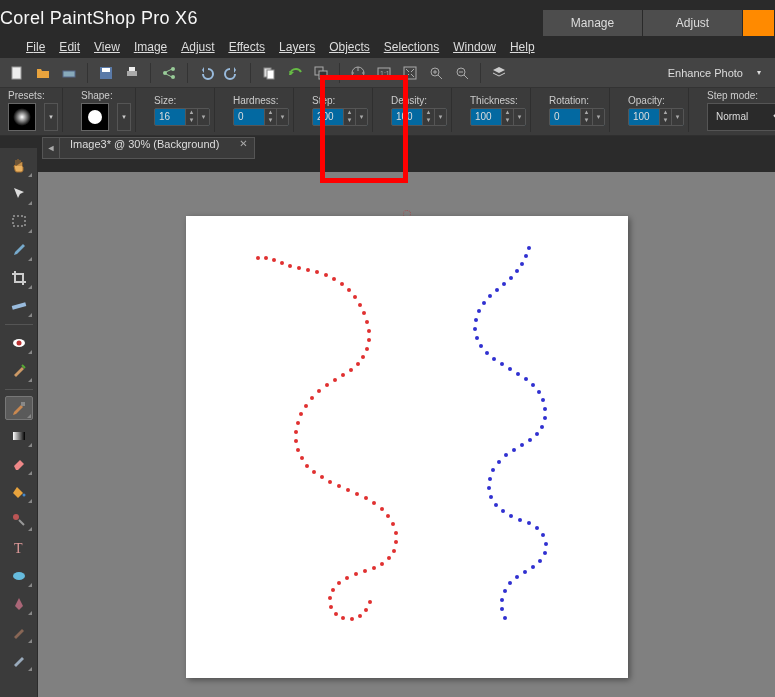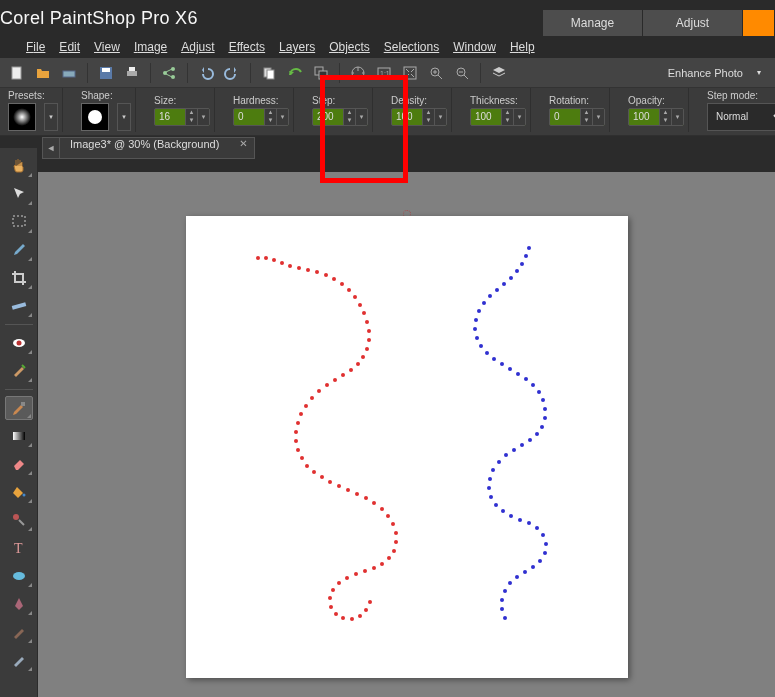--- a/index.html
+++ b/index.html
@@ -95,21 +95,21 @@
   .opt-group {
     display: flex; flex-direction: column; align-items: flex-start; gap:2px;
     padding: 0 4px;
     border-right: 1px solid #2f2f2f;
     height: 44px;
     justify-content: center;
   }
   .opt-group:last-child{border-right:none;}
   .spinner {
     display:flex; align-items:center;
-    background:#4d7c0f; border:1px solid #555; border-radius:2px;
+    background:#0369a1; border:1px solid #555; border-radius:2px;
     height:18px;
   }
   .spinner input{
     width:30px; background:transparent; border:none; color:#ddd;
     font-size:10px; padding:0 4px; outline:none;
   }
   .spinner .updown{
     width:12px; display:flex; flex-direction:column;
     border-left:1px solid #555;
   }

